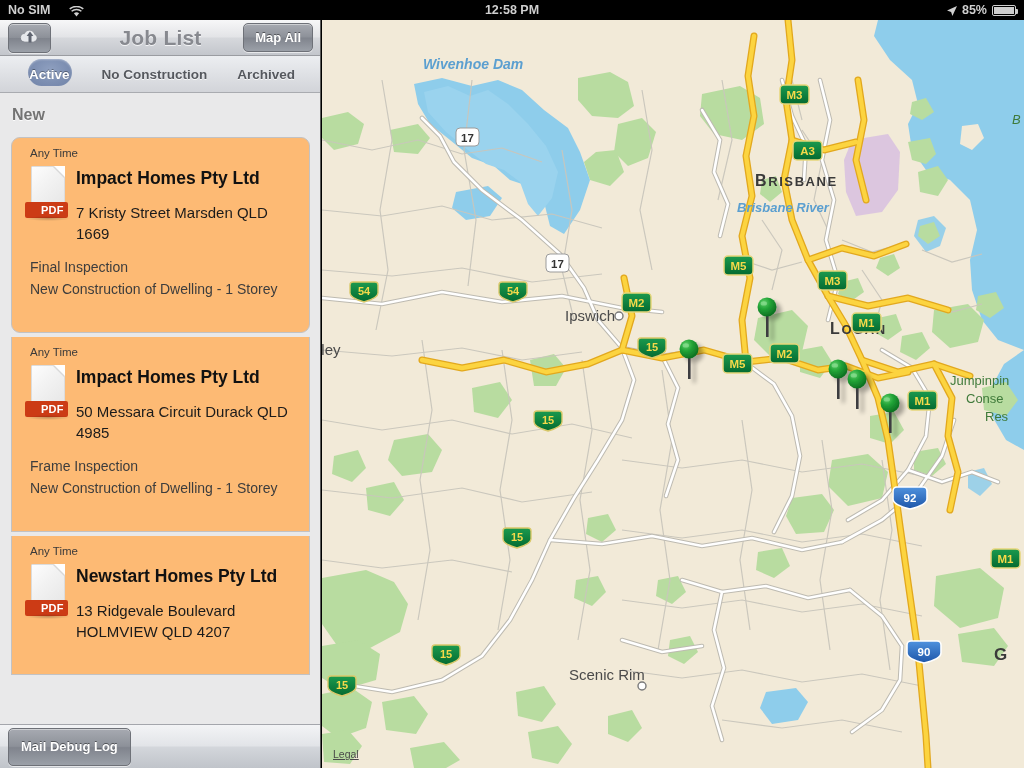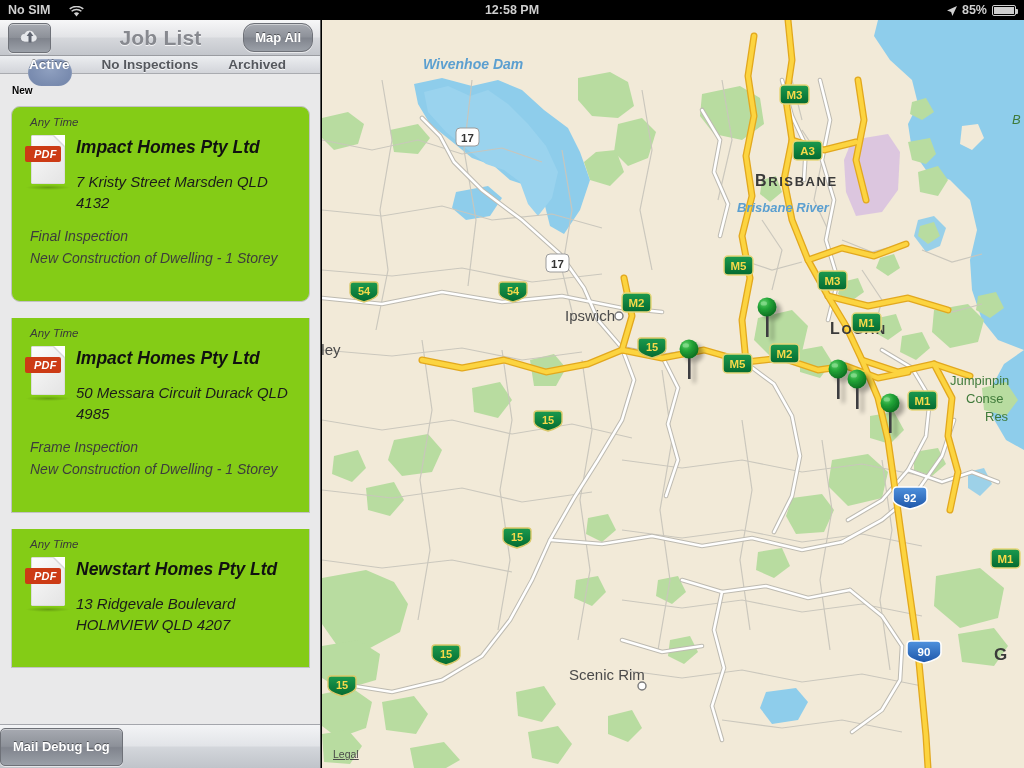--- a/index.html
+++ b/index.html
@@ -61,25 +61,25 @@
     color:#fff; font-size:13px; font-weight:bold;
     text-shadow:0 -1px 0 rgba(0,0,0,.45);
     cursor:pointer;
   }
   #syncbtn {
     margin-left:8px; width:43px; height:30px;
     display:flex; align-items:center; justify-content:center;
   }
   #mapallbtn {
     position:absolute; right:8px; height:29px; padding:4px 11px;
-    display:flex; align-items:center; justify-content:center;border-radius:11px;
+    display:flex; align-items:center; justify-content:center;
   }
   
   #segstrip {
-    position:relative; height:18px; width:321px;
+    position:relative; height:37px; width:321px;
     background:linear-gradient(to bottom,#eceef1 0%,#dfe1e5 50%,#d2d4d9 100%);
     border-bottom:1px solid #a9abb0;
     display:flex; align-items:center;
   }
   .seg {
     font-size:13.5px; font-weight:bold; color:#55585e;
     text-shadow:0 1px 0 rgba(255,255,255,.8);
     cursor:pointer; position:relative; z-index:2;
     white-space:nowrap;
   }
@@ -87,52 +87,51 @@
   #seg1 { margin-left:32px; }
   #seg2 { margin-left:30px; }
   .segsel {
     position:absolute; left:28px; top:3px; width:44px; height:27px;
     border-radius:22px; z-index:1;
     background:radial-gradient(ellipse at 50% 40%, #8fa0c0 0%, #7d8fb2 55%, #6f82a8 100%);
     box-shadow:inset 0 1px 2px rgba(255,255,255,.35);
   }
   
   #sectionhdr {
-    height:32px; padding-left:12px; display:flex; align-items:center;
-    font-size:10px; font-weight:bold; color:#000000;
+    height:44px; padding-left:12px; display:flex; align-items:center;
+    font-size:16px; font-weight:bold; color:#737373;
     text-shadow:0 1px 0 rgba(255,255,255,.85);
     background:#e9e9ea;
   }
   
   #joblist { position:relative; width:321px; height:575px; overflow:hidden; padding:0 11px; }
   .job {
-    background:#84cc16; border:1px solid #c2c2c4;
-    border-radius:9px; margin-bottom:16px; position:relative;
+    background:#fdba74; border:1px solid #c2c2c4;
+    border-radius:9px; margin-bottom:4px; position:relative;
     cursor:pointer;
-    font-style:italic;
   }
   .job + .job { border-radius:0; border-top:none; }
   .job-time { font-size:11.5px; color:#3a3a3a; padding:9px 0 0 18px; }
   .job-row { display:flex; padding:0 10px 0 8px; }
   .pdf-wrap { width:56px; flex:0 0 56px; padding-top:7px; }
   .pdf-icon { position:relative; width:46px; height:56px; margin:0 auto; }
   .pdf-page {
     position:absolute; left:6px; top:0; width:34px; height:49px;
     background:linear-gradient(135deg,#fdfdfd 0%,#f2f2f2 40%,#e4e4e4 100%);
     border:1px solid #dcdcdc; border-radius:1px;
   }
   .pdf-fold {
     position:absolute; right:0; top:0; width:0; height:0;
     border-left:11px solid transparent; border-top:11px solid #ffffff;
     filter:drop-shadow(-1px 1px 0 #d8d8d8);
   }
   .pdf-badge {
-    position:absolute; left:0px; top:11px;
+    position:absolute; left:0px; top:36px;
     background:#cc3b15; color:#fff; font-size:11px; font-weight:bold;
-    padding:2px 4px 2px 9px; border-radius:2px; letter-spacing:.2px;
+    padding:2px 4px 2px 16px; border-radius:2px; letter-spacing:.2px;
     line-height:12px;
   }
   .pdf-shadow {
     position:absolute; left:1px; bottom:1px; width:44px; height:5px;
     background:radial-gradient(ellipse at 50% 50%, rgba(0,0,0,.22) 0%, rgba(0,0,0,0) 72%);
   }
   .job-main { flex:1; padding-top:4px; }
   .job-company {
     font-size:17.5px; font-weight:bold; color:#111;
     line-height:22px; padding-top:4px;
@@ -148,21 +147,21 @@
   .job-pad { height:32px; }
 
   
   #bottombar {
     position:absolute; left:0; bottom:0; width:321px; height:44px;
     background:linear-gradient(to bottom,#f3f4f6 0%,#e2e4e8 48%,#d3d6db 52%,#c0c4ca 100%);
     border-top:1px solid #a4a6ac;
     display:flex; align-items:center;
   }
   #maildebug {
-    height:38px; padding:0 12px;
+    margin-left:8px; height:38px; padding:0 12px;
     display:flex; align-items:center; justify-content:center;
   }
 
   
   #map {
     position:absolute; top:20px; left:322px; width:702px; height:748px;
     background:#f2ead8; overflow:hidden;
   }
   #map svg { position:absolute; top:0; left:0; }
   .mlabel { font-family:"Liberation Sans", sans-serif; }
@@ -215,42 +214,42 @@
           </svg>
         </span>
       </div>
       <div id="navtitle">Job List</div>
       <div id="mapallbtn" class="navbtn">Map All</div>
     </div>
 
     <div id="segstrip">
       <div class="segsel"></div>
       <div class="seg" id="seg0">Active</div>
-      <div class="seg" id="seg1">No Inspections</div>
+      <div class="seg" id="seg1">No Construction</div>
       <div class="seg" id="seg2">Archived</div>
     </div>
 
     <div id="sectionhdr">New</div>
 
     <div id="joblist">
 
       <div class="job">
         <div class="job-time">Any Time</div>
         <div class="job-row">
           <div class="pdf-wrap">
             <div class="pdf-icon">
               <div class="pdf-page"></div>
               <div class="pdf-fold" style="right:6px;"></div>
               <div class="pdf-badge">PDF</div>
               <div class="pdf-shadow"></div>
             </div>
           </div>
           <div class="job-main">
             <div class="job-company">Impact Homes Pty Ltd</div>
-            <div class="job-address">7 Kristy Street Marsden QLD 4132</div>
+            <div class="job-address">7 Kristy Street Marsden QLD 1669</div>
           </div>
         </div>
         <div class="job-sub first">Final Inspection</div>
         <div class="job-sub last">New Construction  of  Dwelling - 1 Storey</div>
         <div class="job-pad"></div>
       </div>
 
       <div class="job">
         <div class="job-time">Any Time</div>
         <div class="job-row">

